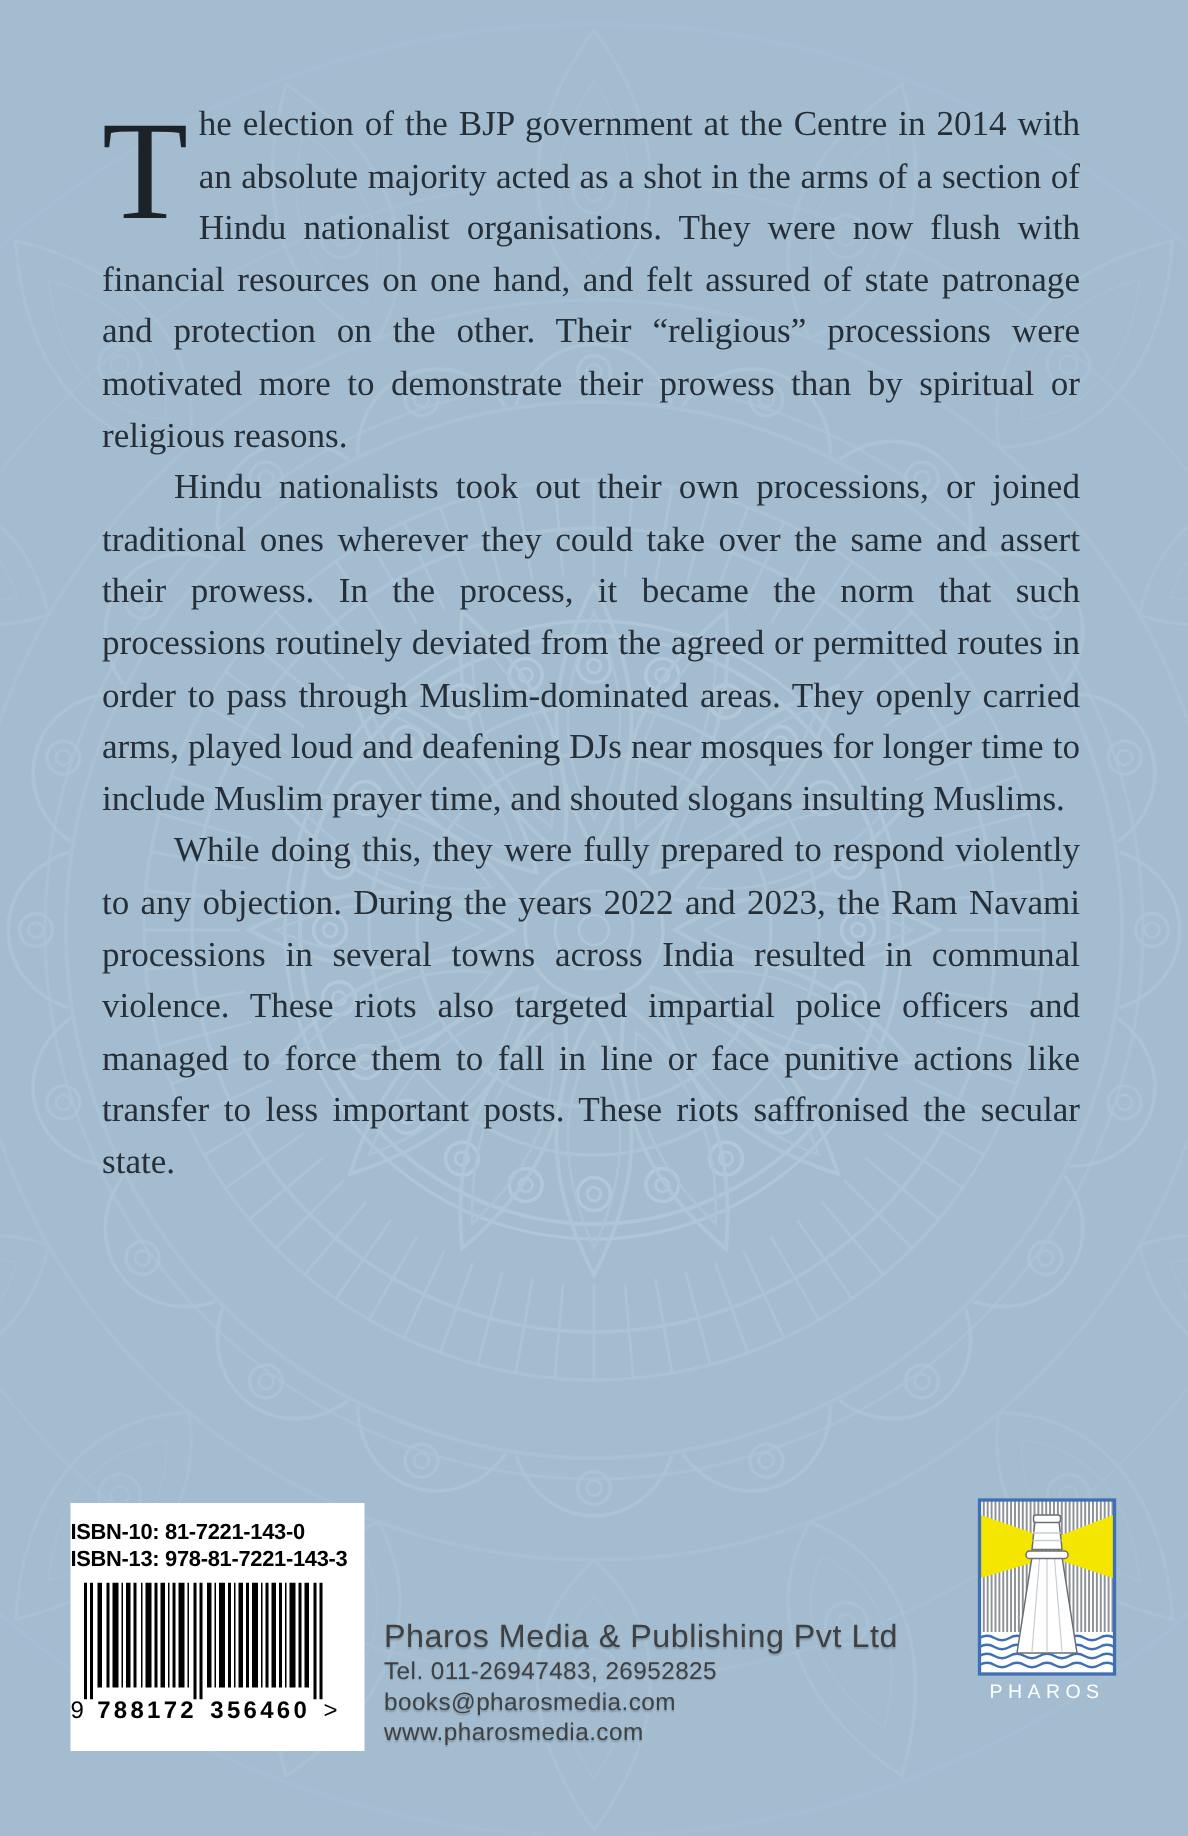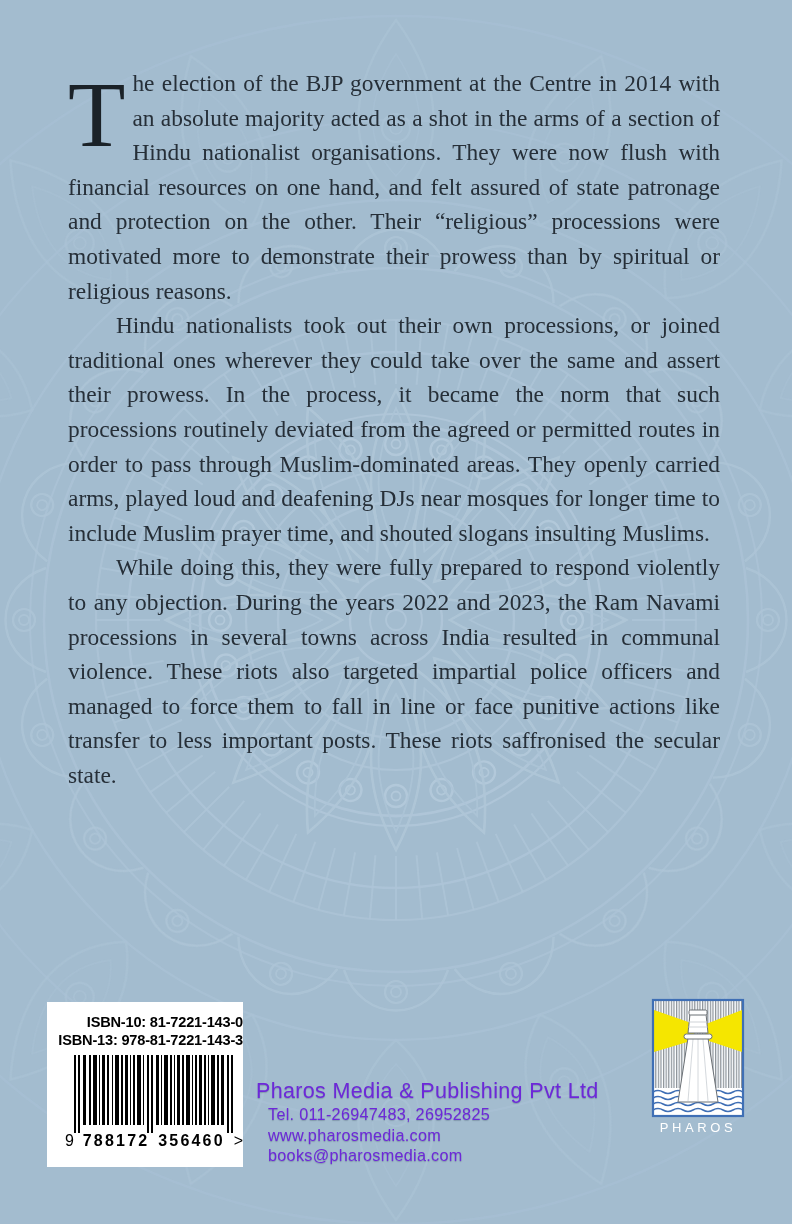--- a/index.html
+++ b/index.html
@@ -63,21 +63,21 @@
   
   .isbn-panel {
     position: absolute;
     left: 47px;
     top: 1002px;
     width: 196px;
     height: 165px;
     background: #ffffff;
     display: flex;
     flex-direction: column;
-    align-items: flex-end;
+    align-items: flex-start;
     box-sizing: border-box;
     padding-top: 11px;
   }
   .isbn-line {
     font-family: "Liberation Sans", sans-serif;
     font-weight: bold;
     font-size: 14.6px;
     color: #000;
     letter-spacing: -0.2px;
     line-height: 18px;
@@ -108,36 +108,35 @@
   .bd-group {
     letter-spacing: 2.2px;
     font-weight: bold;
   }
 
   
   .publisher {
     position: absolute;
     left: 256px;
     top: 1079px;
-    color: #6d28d9;
+    color: #404040;
     font-family: "Liberation Sans", sans-serif;
     text-shadow: 0 1px 1px rgba(40,60,80,0.28);
   }
   .pub-name {
     font-size: 21.5px;
     letter-spacing: 0.35px;
     line-height: 25px;
     white-space: nowrap;
   }
   .pub-line {
     font-size: 16.2px;
     letter-spacing: 0.3px;
     line-height: 20.5px;
     white-space: nowrap;
-    margin-left: 12px;
   }
 
   
   .logo {
     position: absolute;
     left: 650px;
     top: 998px;
     width: 96px;
     height: 140px;
   }
@@ -561,22 +560,22 @@
         <span class="bd-group">788172</span>
         <span class="bd-group">356460</span>
         <span>&gt;</span>
       </div>
     </div>
   </div>
 
   <div class="publisher">
     <div class="pub-name">Pharos Media &amp; Publishing Pvt Ltd</div>
     <div class="pub-line">Tel. 011-26947483, 26952825</div>
+    <div class="pub-line">books@pharosmedia.com</div>
     <div class="pub-line">www.pharosmedia.com</div>
-    <div class="pub-line">books@pharosmedia.com</div>
   </div>
 
   <div class="logo">
     <svg viewBox="0 0 96 140" xmlns="http://www.w3.org/2000/svg" aria-hidden="true">
       <defs>
         <clipPath id="logoBox">
           <rect x="3" y="2" width="90" height="116"></rect>
         </clipPath>
         <pattern id="stripes" width="2.6" height="4" patternUnits="userSpaceOnUse">
           <rect x="0" y="0" width="1.3" height="4" fill="#8d9297"></rect>

